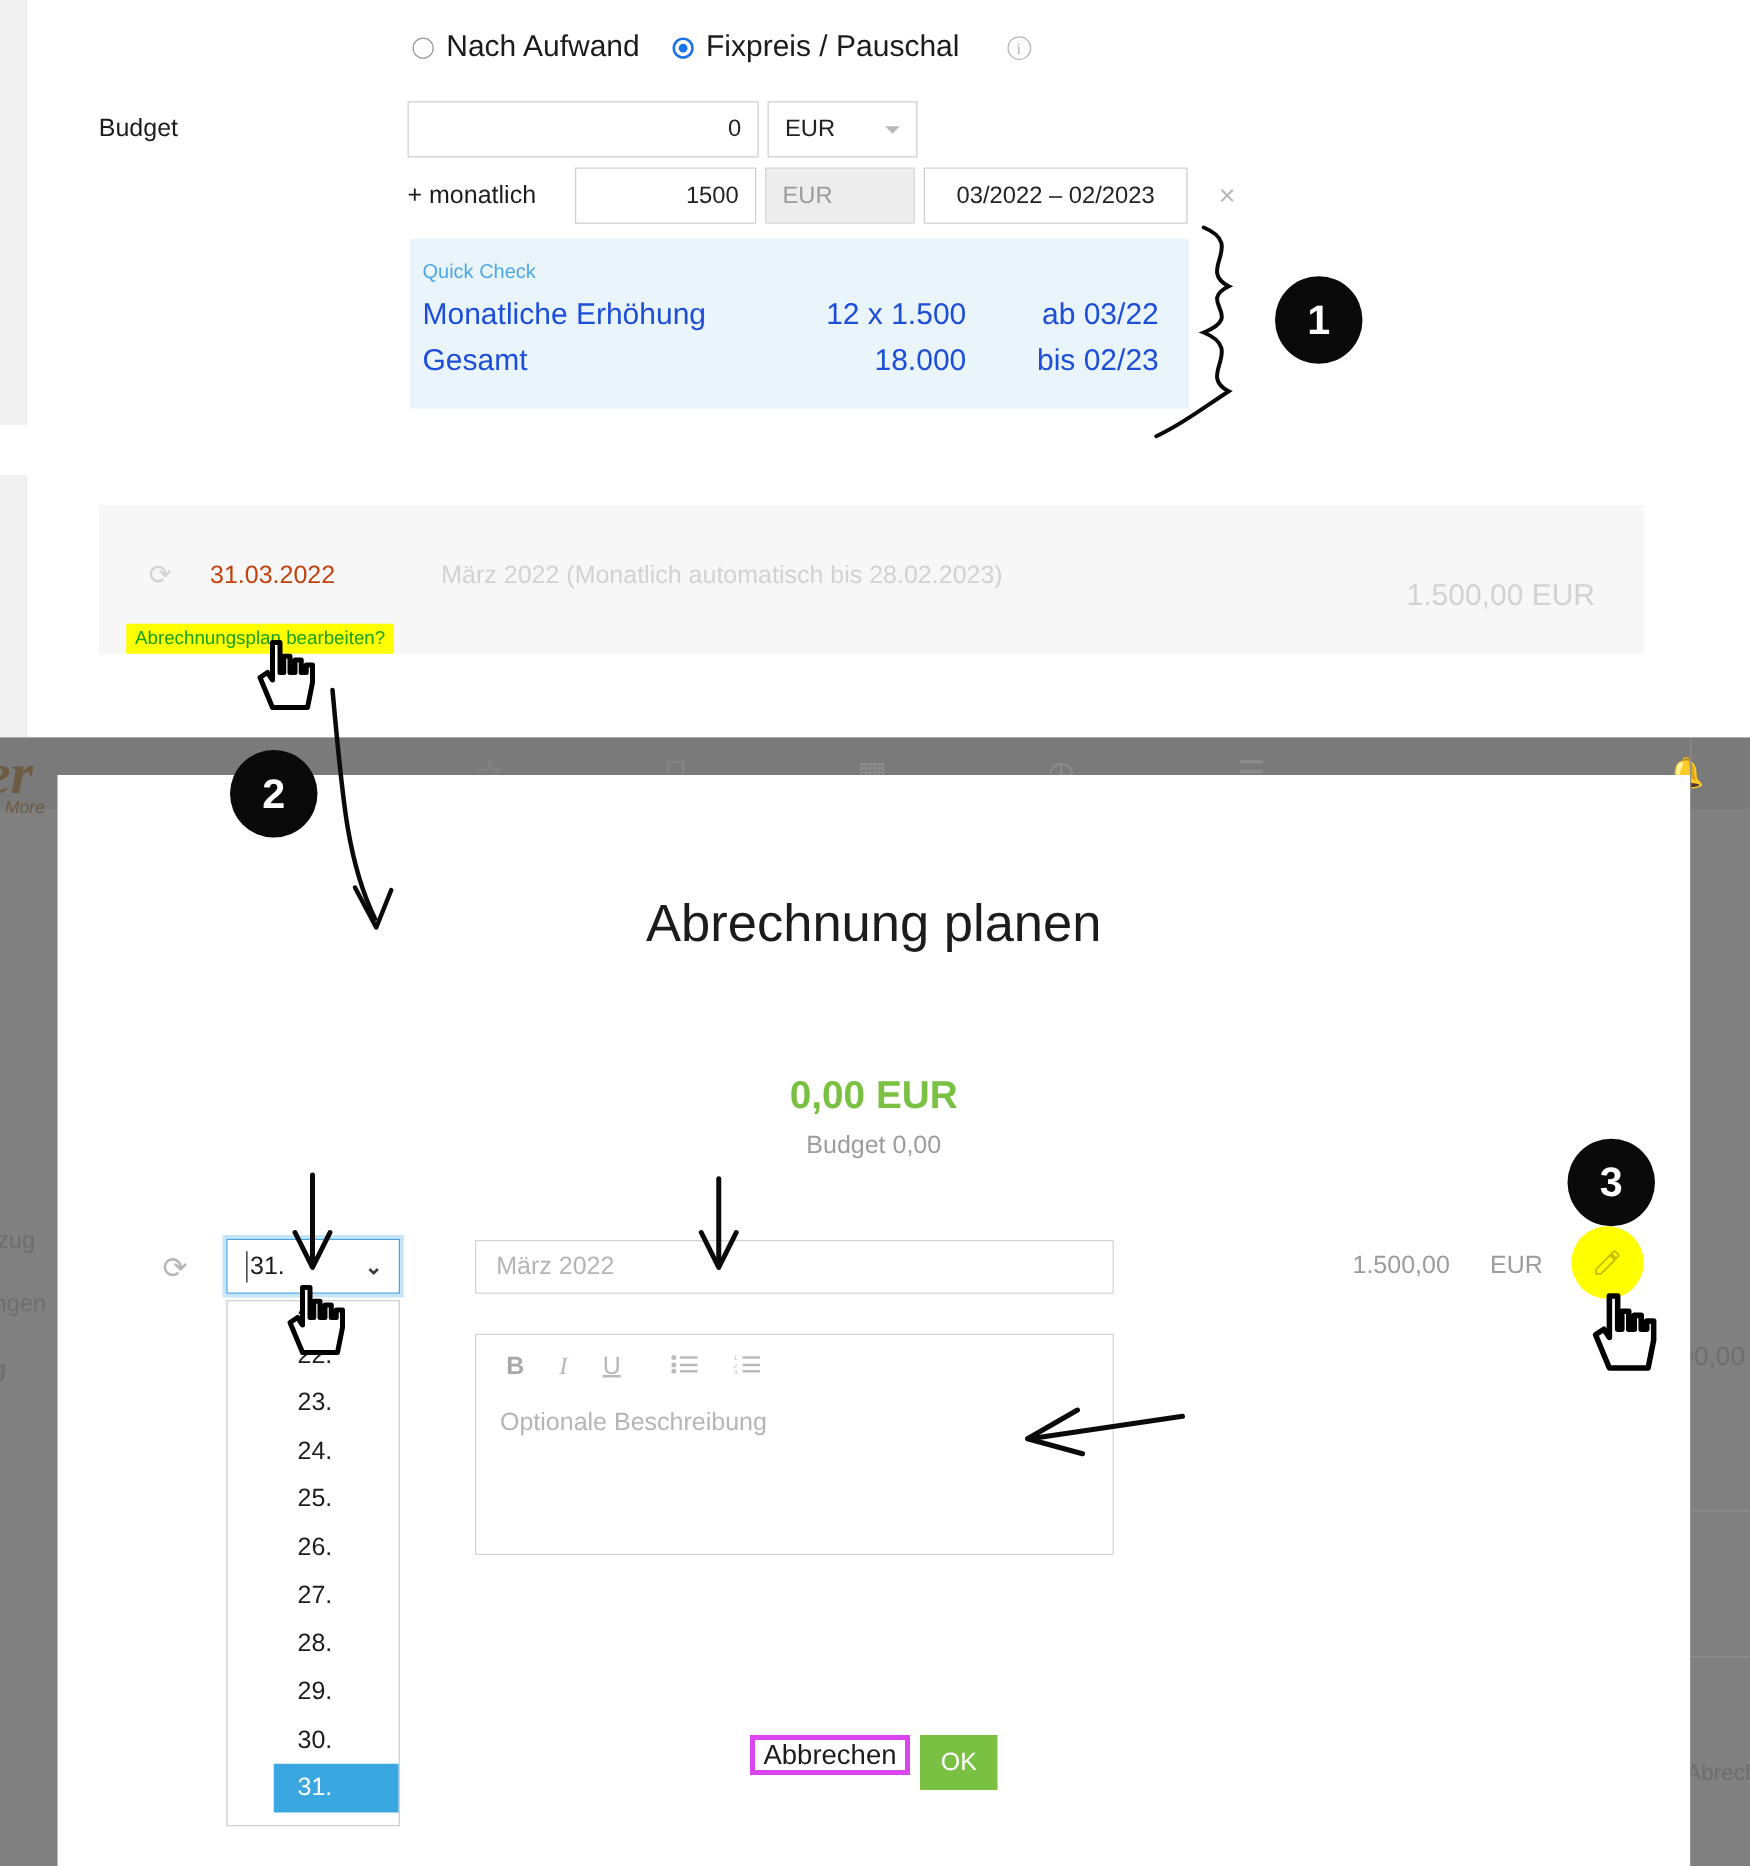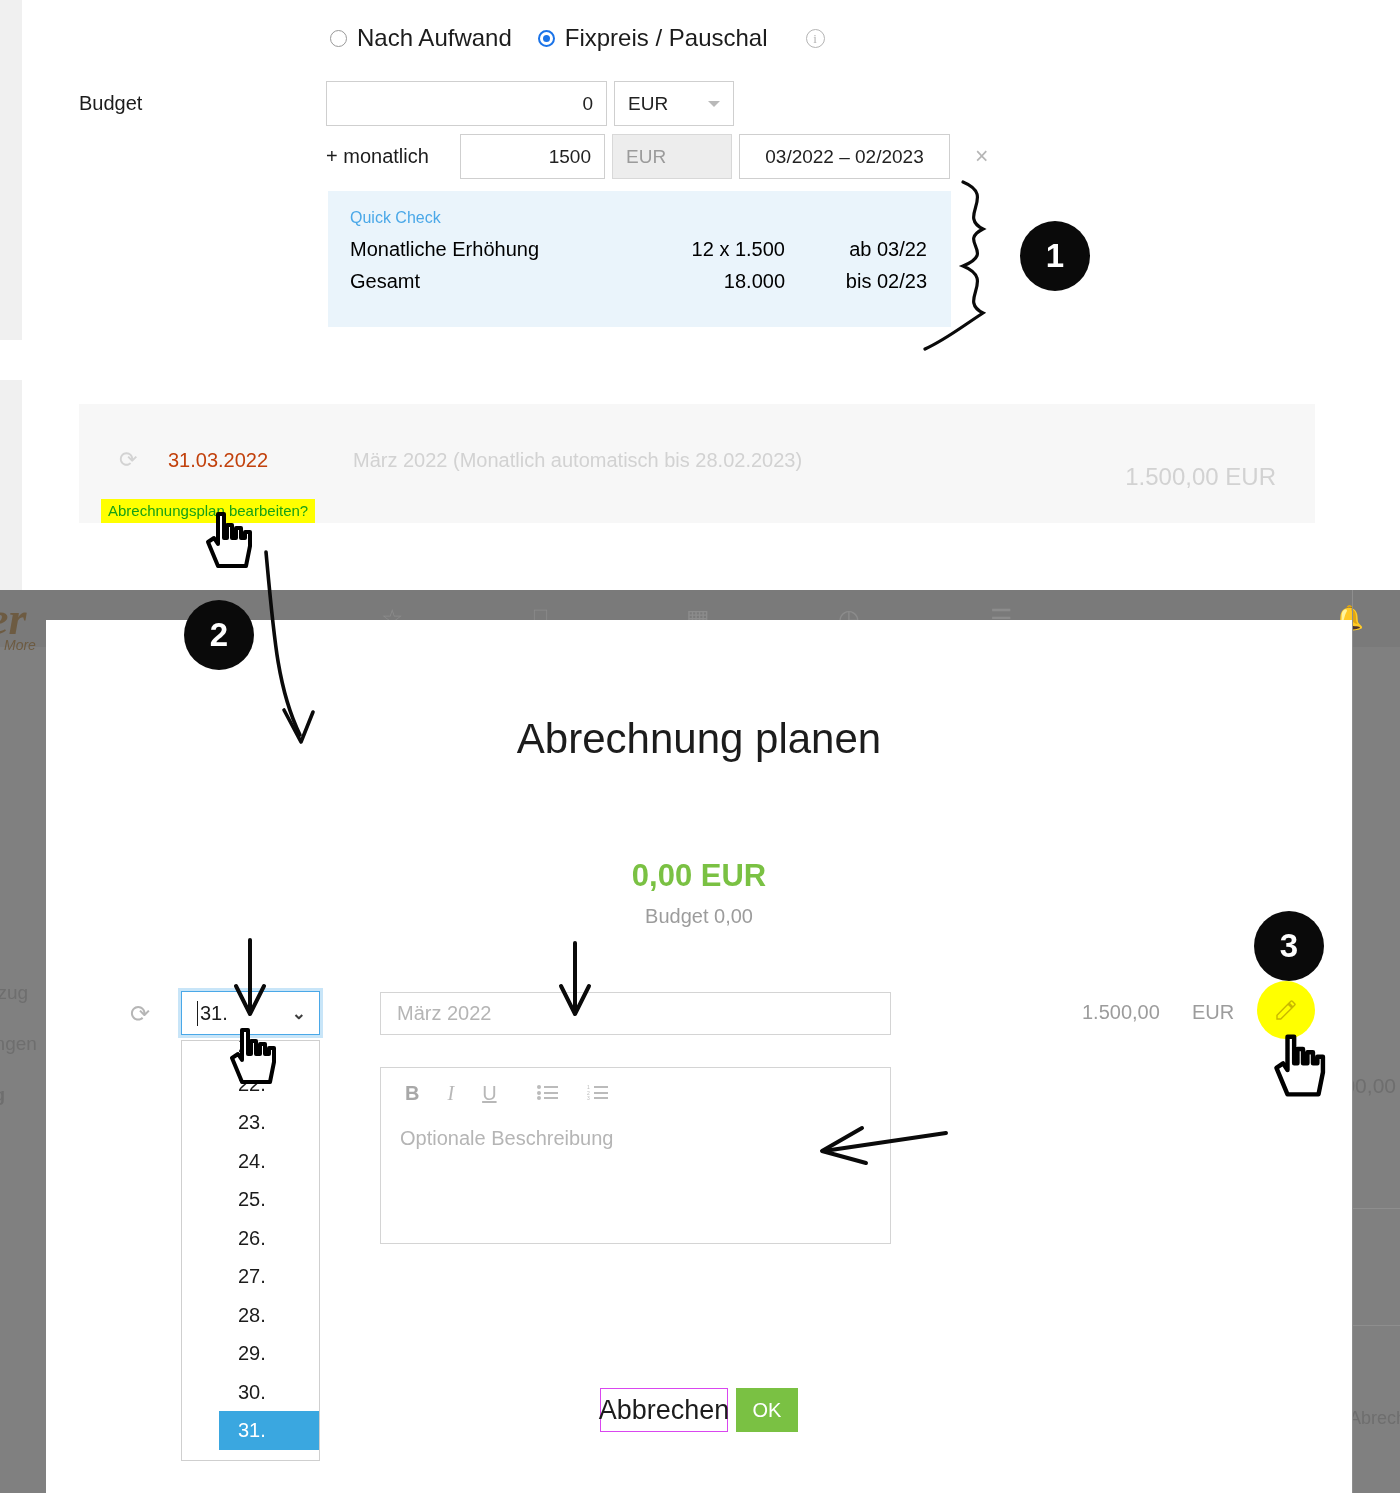--- a/index.html
+++ b/index.html
@@ -56,24 +56,24 @@
   }
 
   .row-monthly { position:absolute; left:326px; top:134px; display:flex; align-items:center; }
   .monthly-lbl { font-size:20px; color:#1c1c1c; width:134px; }
   .fld.m-amount { width:145px; justify-content:flex-end; }
   .fld.period { width:211px; margin-left:7px; justify-content:center; }
   .x-btn { font-size:23px; color:#b6b6b6; margin-left:25px; cursor:pointer; }
 
   .quickcheck {
     position:absolute; left:328px; top:191px; width:623px; height:136px;
-    background:#eaf4fb; padding:18px 24px 0 22px;
+    background:#eaf4fb; padding:18px 24px 0 10px;
   }
   .qc-title { color:#4aa8e8; font-size:16px; margin-bottom:11px; }
-  .qc-row { display:flex; font-size:20px; color:#000000; margin-bottom:9px; }
+  .qc-row { display:flex; font-size:24px; color:#1d4ed8; margin-bottom:9px; }
   .qc-c1 { width:265px; }
   .qc-c2 { width:170px; text-align:right; }
   .qc-c3 { flex:1; text-align:right; }
 
   
   #section-plan {
     position:absolute; left:0; top:380px; width:1400px; height:210px;
     background:#ffffff; overflow:hidden;
   }
   #section-plan .leftband { position:absolute; left:0; top:0; width:22px; height:210px; background:#f0f0f0; }
@@ -189,22 +189,22 @@
   .edit-circle svg { width:24px; height:24px; }
 
   .btn-new {
     position:absolute; left:538px; top:653px; padding:10px 18px;
     border:1px solid #cfcfcf; background:#fff; font-size:19px; color:#1c1c1c;
   }
   .footer-btns {
     position:absolute; left:0; top:768px; width:100%; display:flex; justify-content:center; gap:0;
   }
   .btn-cancel {
-    width:128px; height:44px; border:1px solid #d946ef; background:#fff;
-    font-size:27px; color:#1c1c1c; display:flex; align-items:center; justify-content:center;
+    width:128px; height:32px; border:4px solid #d946ef; background:#fff;
+    font-size:22px; color:#1c1c1c; display:flex; align-items:center; justify-content:center;
   }
   .btn-ok {
     width:62px; height:44px; background:#7ac143; color:#fff; font-size:20px;
     display:flex; align-items:center; justify-content:center; margin-left:8px;
   }
 
   
   .ann-badge {
     position:absolute; width:70px; height:70px; border-radius:50%; background:#0a0a0a;
     color:#fff; font-size:33px; font-weight:bold; display:flex; align-items:center;

